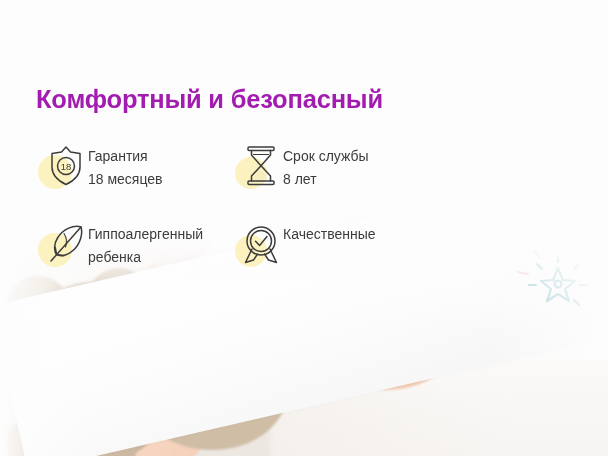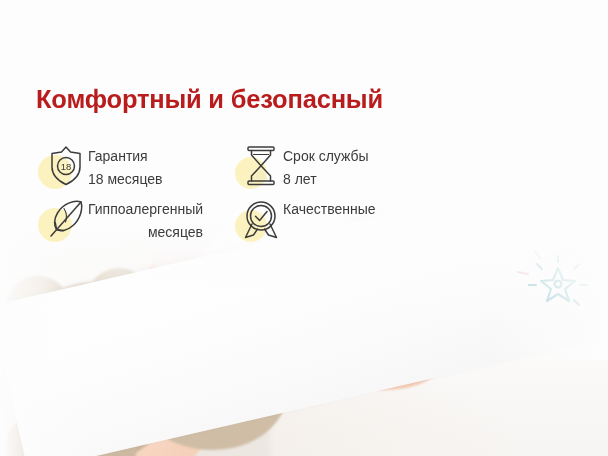--- a/index.html
+++ b/index.html
@@ -89,35 +89,35 @@
     background:linear-gradient(180deg,#fdfdfd 0%, rgba(253,253,253,.96) 22%, rgba(253,253,253,.55) 55%, rgba(253,253,253,0) 100%);}
   .photo-fade-l{position:absolute;left:0;top:0;width:90px;height:246px;
     background:linear-gradient(90deg,#fdfdfd 0%, rgba(253,253,253,.45) 55%, rgba(253,253,253,0) 100%);}
   .photo-fade-r{position:absolute;right:0;top:0;width:120px;height:150px;
     background:linear-gradient(270deg,#fdfdfd 0%, rgba(253,253,253,.5) 50%, rgba(253,253,253,0) 100%);}
 
   
   .content{position:absolute;left:0;top:0;width:608px;height:456px;}
 
   .title{position:absolute;left:36px;top:66px;width:450px;
-    font-size:25.5px;font-weight:bold;line-height:1.33;color:#b91c1c;letter-spacing:-.2px;}
+    font-size:25.5px;font-weight:bold;line-height:1.33;color:#a21caf;letter-spacing:-.2px;}
   .title-l2{display:block;}
 
   .features{position:absolute;left:36px;top:141px;width:520px;}
   .feat-row{display:flex;}
   .feat{display:flex;align-items:flex-start;}
   .feat.c1{width:195px;}
   .feat-icon{position:relative;width:52px;height:50px;flex:0 0 52px;}
   .blob{position:absolute;left:2px;top:14px;width:34px;height:34px;border-radius:50%;
     background:#fbf0b4;opacity:.85;}
   .blob.b2{left:4px;top:16px;width:32px;height:32px;}
   .glyph{position:absolute;left:8px;top:2px;width:44px;height:46px;}
   .feat-text{font-size:14px;line-height:1.62;color:#3c3c3c;padding-top:4px;}
   .feat-text span{display:block;white-space:nowrap;}
-  .row2{margin-top:3px;text-align:right;}
+  .row2{margin-top:28px;}
   .feat.c2{width:260px;}
 </style>
 </head>
 <body>
 
 <div class="banner">
 
   <div class="photo">
     <div class="photo-inner">
       <div class="sheet"></div>
@@ -296,21 +296,21 @@
             <div class="blob"></div>
             <svg class="glyph" viewBox="0 0 44 46" fill="none" stroke="#3c3c3c" stroke-width="1.5" stroke-linejoin="round" stroke-linecap="round">
               <path d="M37 6 C30 3.5 19 8 13.5 17 C9.5 23.5 10 30 12.5 33.5 C16 36 23 35 29 29.5 C36.5 22.8 39 12.5 37 6 Z"></path>
               <path d="M37 6 L7 40"></path>
               <path d="M12.6 33.4 L11.2 26.5 M12.6 33.4 L19.6 34.6"></path>
               <path d="M20 12.5 C22.5 16.5 23 22 21.5 26" stroke-width="1.1"></path>
             </svg>
           </div>
           <div class="feat-text">
             <span>Гиппоалергенный</span>
-            <span>месяцев</span>
+            <span>ребенка</span>
           </div>
         </div>
 
         <div class="feat c2">
           <div class="feat-icon">
             <div class="blob b2"></div>
             <svg class="glyph" viewBox="0 0 44 46" fill="none" stroke="#3c3c3c" stroke-width="1.5" stroke-linejoin="round" stroke-linecap="round">
               <path d="M13 28 L6.5 41.5 L14.5 39 L18.5 33"></path>
               <path d="M31 28 L37.5 41.5 L29.5 39 L25.5 33"></path>
               <circle cx="22" cy="20" r="14"></circle>

